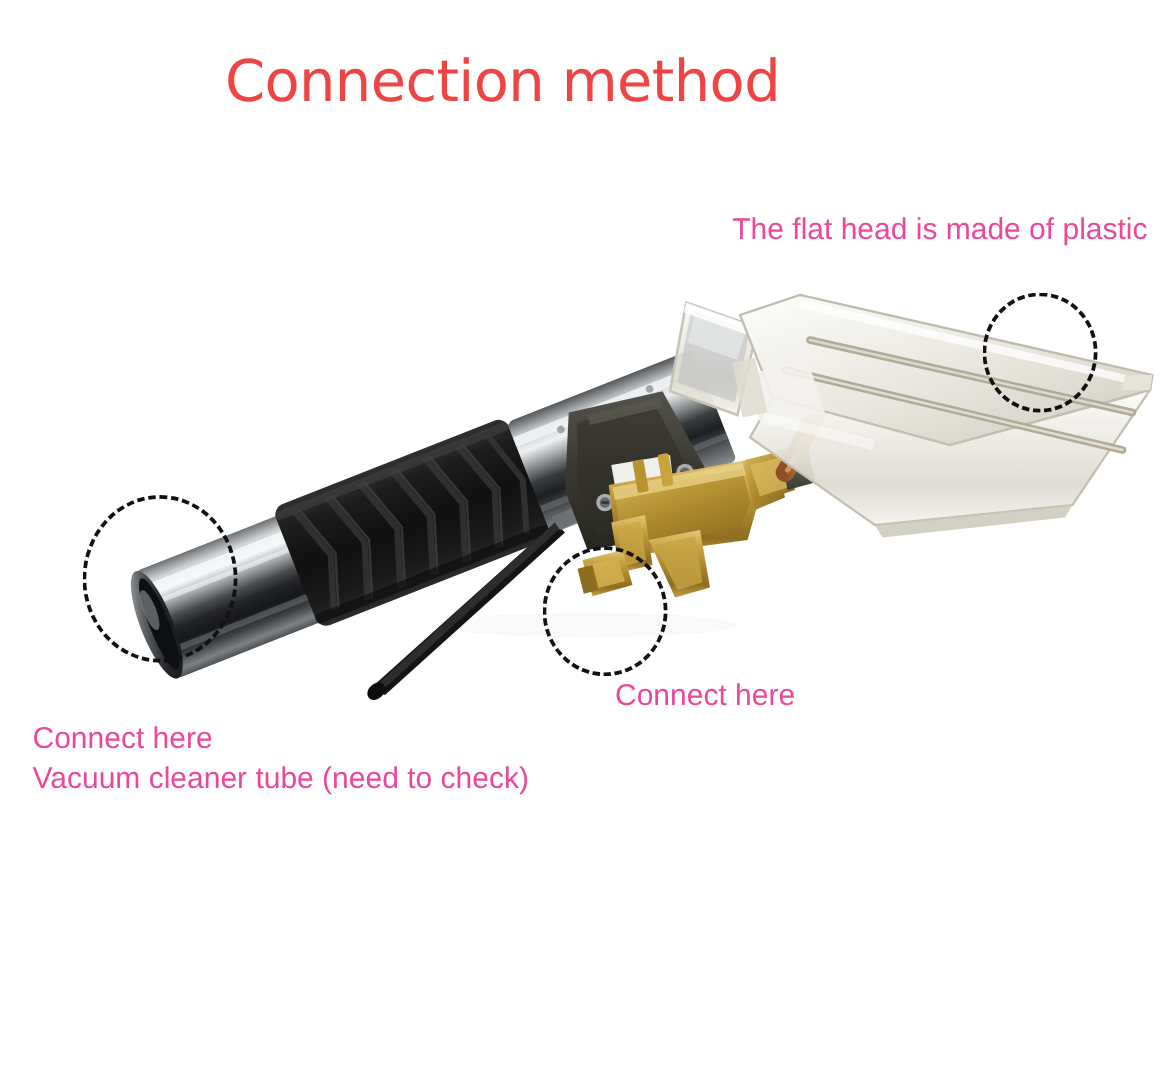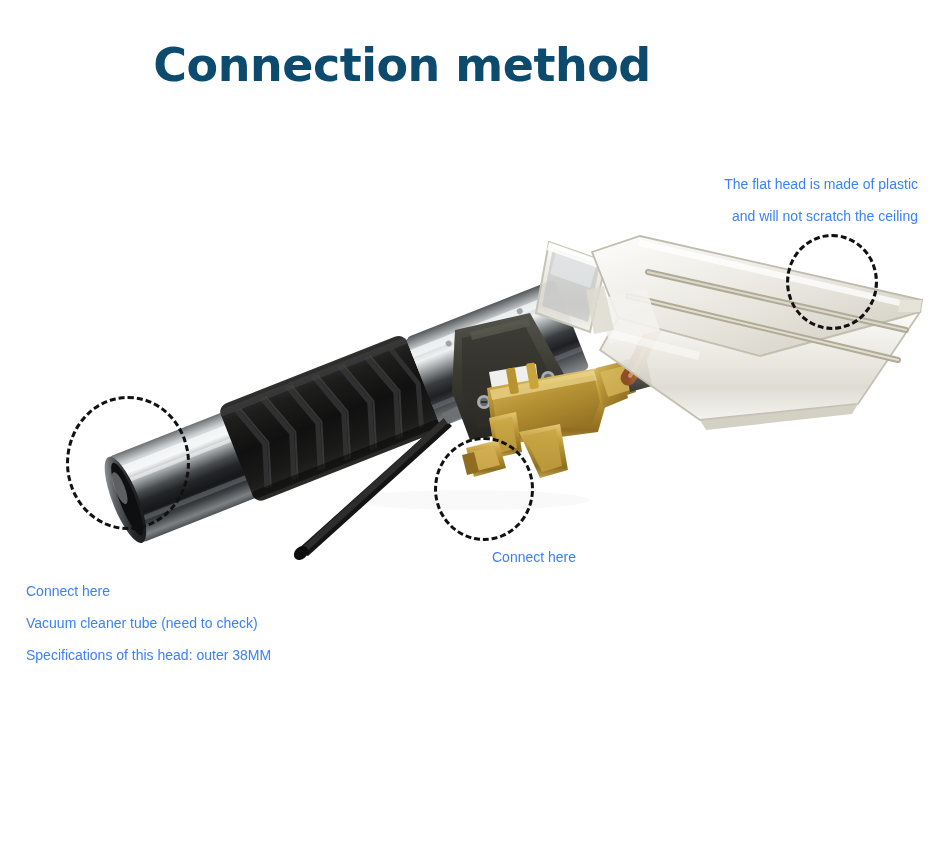--- a/index.html
+++ b/index.html
@@ -20,31 +20,31 @@
   }
 
   
   #title {
     position: absolute;
     left: 0;
     top: 38px;
     width: 804px;
     text-align: center;
     font-size: 46px;
-    font-weight: bold;
-    color: #0c4a6e;
+    font-weight: normal;
+    color: #ef4444;
     letter-spacing: -0.5px;
     font-family: "DejaVu Sans", sans-serif;
   }
 
   
   .annot {
     position: absolute;
-    color: #3b82f6;
-    font-size: 14px;
+    color: #ec4899;
+    font-size: 24px;
     line-height: 32px;
     white-space: nowrap;
   }
   #annot-flathead {
     right: 12px;
     top: 168px;
     text-align: right;
   }
   #annot-steam {
     left: 492px;
@@ -343,26 +343,24 @@
       <ellipse cx="470" cy="500" rx="120" ry="10" fill="#000000" opacity="0.025"></ellipse>
     </svg>
   </div>
 
   <div class="callout" id="callout-vacuum-tube"></div>
   <div class="callout" id="callout-steam-port"></div>
   <div class="callout" id="callout-flat-head"></div>
 
   <div class="annot" id="annot-flathead">
     <div>The flat head is made of plastic</div>
-    <div>and will not scratch the ceiling</div>
   </div>
 
   <div class="annot" id="annot-steam">
     <div>Connect here</div>
   </div>
 
   <div class="annot" id="annot-vacuum">
     <div>Connect here</div>
     <div>Vacuum cleaner tube (need to check)</div>
-    <div>Specifications of this head: outer 38MM</div>
   </div>
 
 </div>
 
 </body></html>

